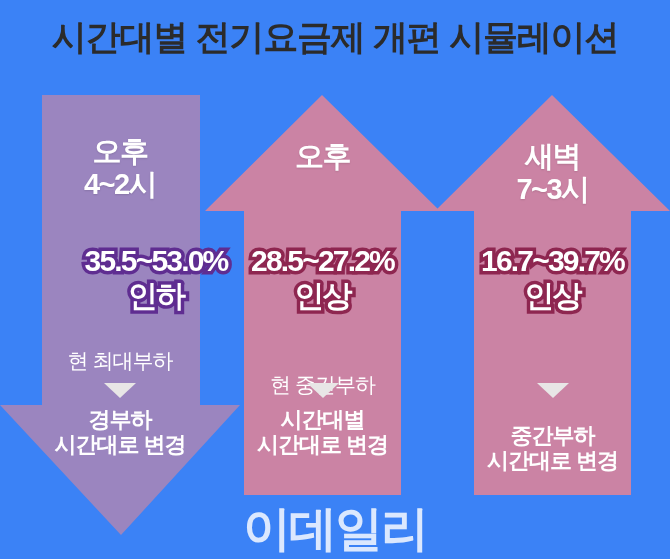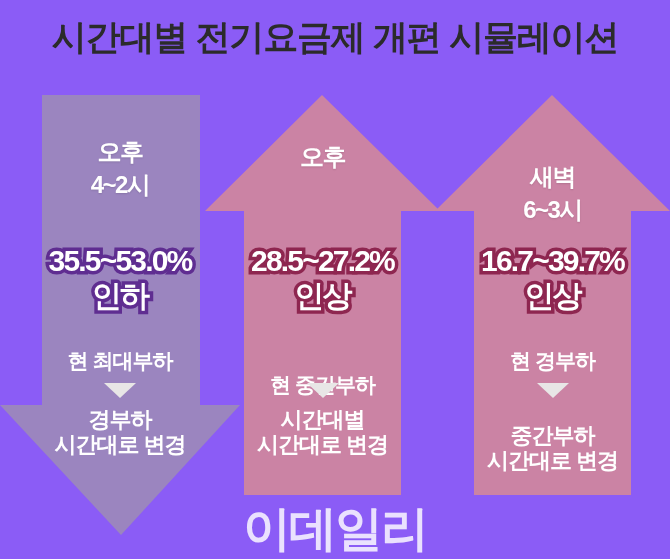--- a/index.html
+++ b/index.html
@@ -11,21 +11,21 @@
     height: 559px;
     background: #eeeded;
     font-family: "Liberation Sans", "DejaVu Sans", sans-serif;
     overflow: hidden;
     position: relative;
   }
   #infographic {
     position: relative;
     width: 670px;
     height: 559px;
-    background: #8b5cf6;
+    background: #3b82f6;
   }
   #chart-title {
     position: absolute;
     left: 0;
     top: 14px;
     width: 670px;
     text-align: center;
     font-size: 35px;
     font-weight: bold;
     color: #2b2b2b;
@@ -63,21 +63,21 @@
     width: 100%;
     height: 100%;
     z-index: 2;
     text-align: center;
   }
   .time-label {
     position: absolute;
     width: 100%;
     color: #ffffff;
     font-weight: bold;
-    font-size: 24px;
+    font-size: 29px;
     line-height: 33px;
     letter-spacing: -1.5px;
     text-shadow: 0 1px 2px rgba(0,0,0,0.12);
   }
   .pct-block {
     position: absolute;
     width: 100%;
     font-weight: bold;
     color: #ffffff;
     line-height: 35px;
@@ -96,21 +96,21 @@
     paint-order: stroke fill;
   }
   .col2 .pct-block, .col3 .pct-block {
     -webkit-text-stroke: 7px #8e2650;
     paint-order: stroke fill;
   }
   .state-from {
     position: absolute;
     width: 100%;
     color: #ffffff;
-    font-weight: bold;
+    font-weight: normal;
     font-size: 21px;
     letter-spacing: -1px;
   }
   .down-caret {
     position: absolute;
     width: 100%;
     display: flex;
     justify-content: center;
   }
   .down-caret .tri {
@@ -133,23 +133,23 @@
     display: block;
   }
 
   
   #col-1 { left: 0px;   width: 240px; }
   #col-2 { left: 205px; width: 235px; }
   #col-3 { left: 435px; width: 235px; }
 
   #col-1 .time-label { top: 40px; }
   #col-2 .time-label { top: 45px; }
-  #col-3 .time-label { top: 45px; margin-top: 20px; }
-
-  #col-1 .pct-block { top: 148px; }
+  #col-3 .time-label { top: 45px; }
+
+  #col-1 .pct-block { top: 148px; padding-left: 36px; }
   #col-2 .pct-block { top: 148px; }
   #col-3 .pct-block { top: 148px; }
 
   #col-1 .state-from { top: 252px; }
   #col-2 .state-from { top: 240px; margin-top: 36px; }
   #col-3 .state-from { top: 252px; }
 
   #col-1 .down-caret { top: 288px; }
   #col-2 .down-caret { top: 288px; }
   #col-3 .down-caret { top: 288px; }
@@ -212,27 +212,26 @@
     </div>
   </div>
 
   <div class="arrow-col col3" id="col-3">
     <svg class="arrow-svg" width="235" height="450" viewBox="0 0 235 450">
       <polygon points="117,0 235,116 196,116 196,400 39,400 39,116 0,116" fill="#cb83a4"></polygon>
     </svg>
     <div class="col-content">
       <div class="time-label">
         <span>새벽</span><br>
-        <span>6~3시</span>
+        <span>7~3시</span>
       </div>
       <div class="pct-block">
         <span class="pct-value">16.7~39.7%</span>
         <span class="pct-dir">인상</span>
       </div>
-      <div class="state-from">현 경부하</div>
       <div class="down-caret">
           <span class="tri"></span>
         </div>
       <div class="state-to">
         <span class="line">중간부하</span>
         <span class="line">시간대로 변경</span>
       </div>
     </div>
   </div>
 

